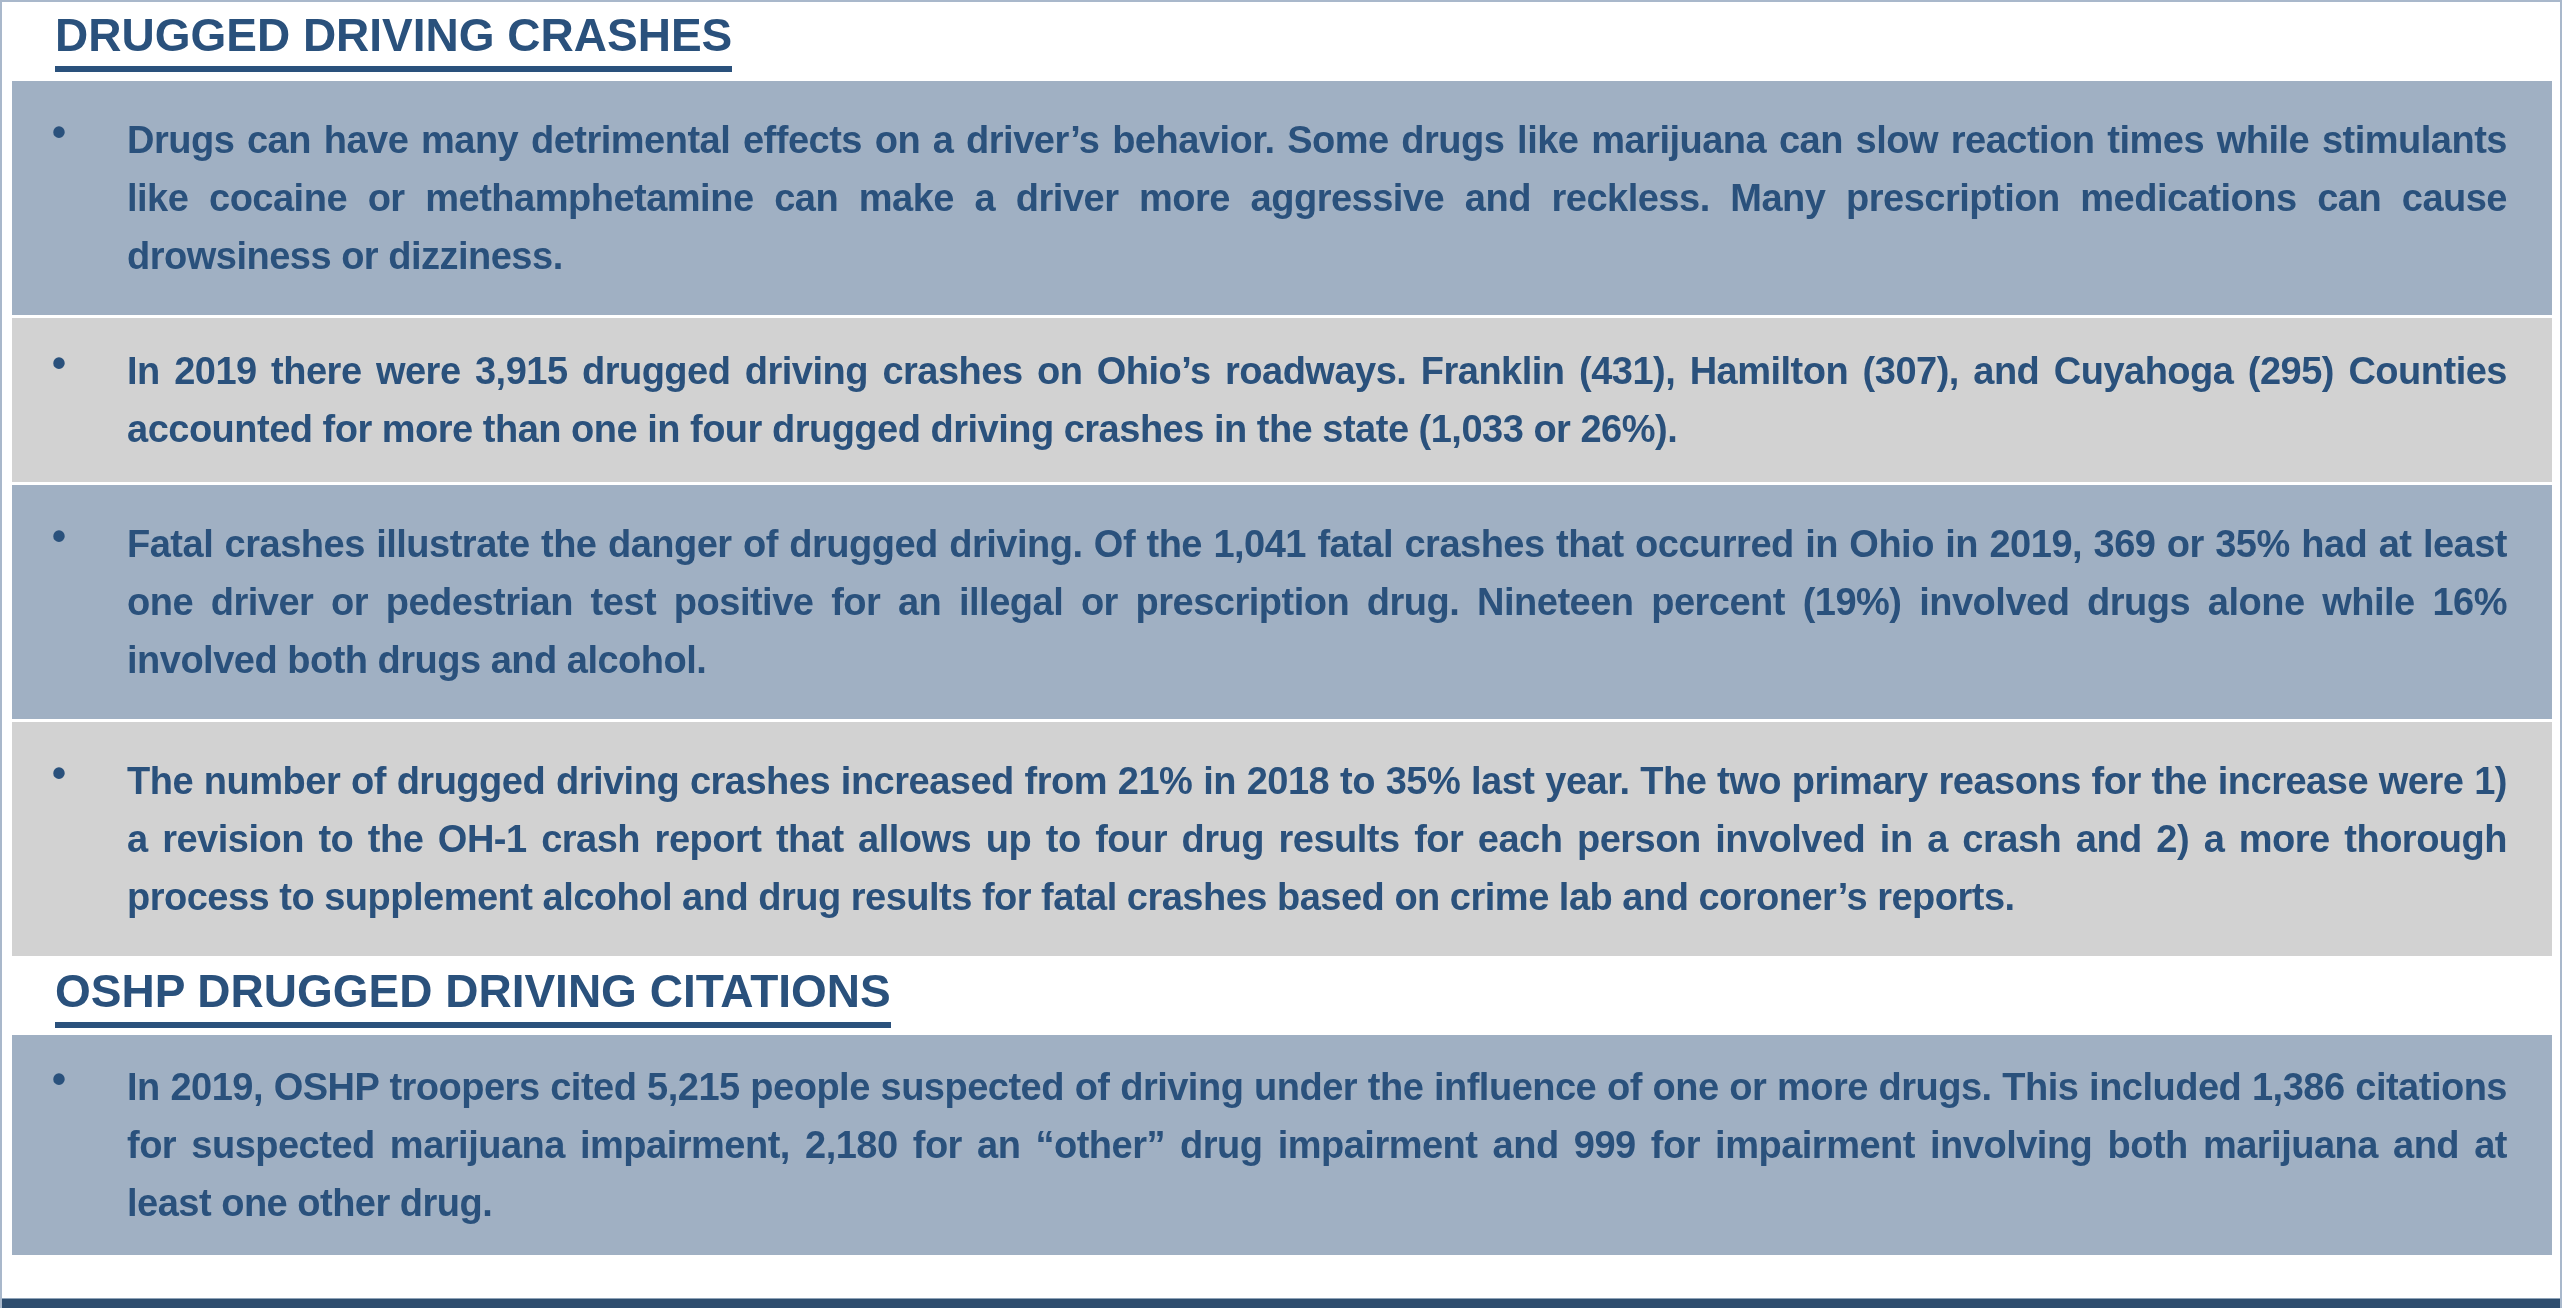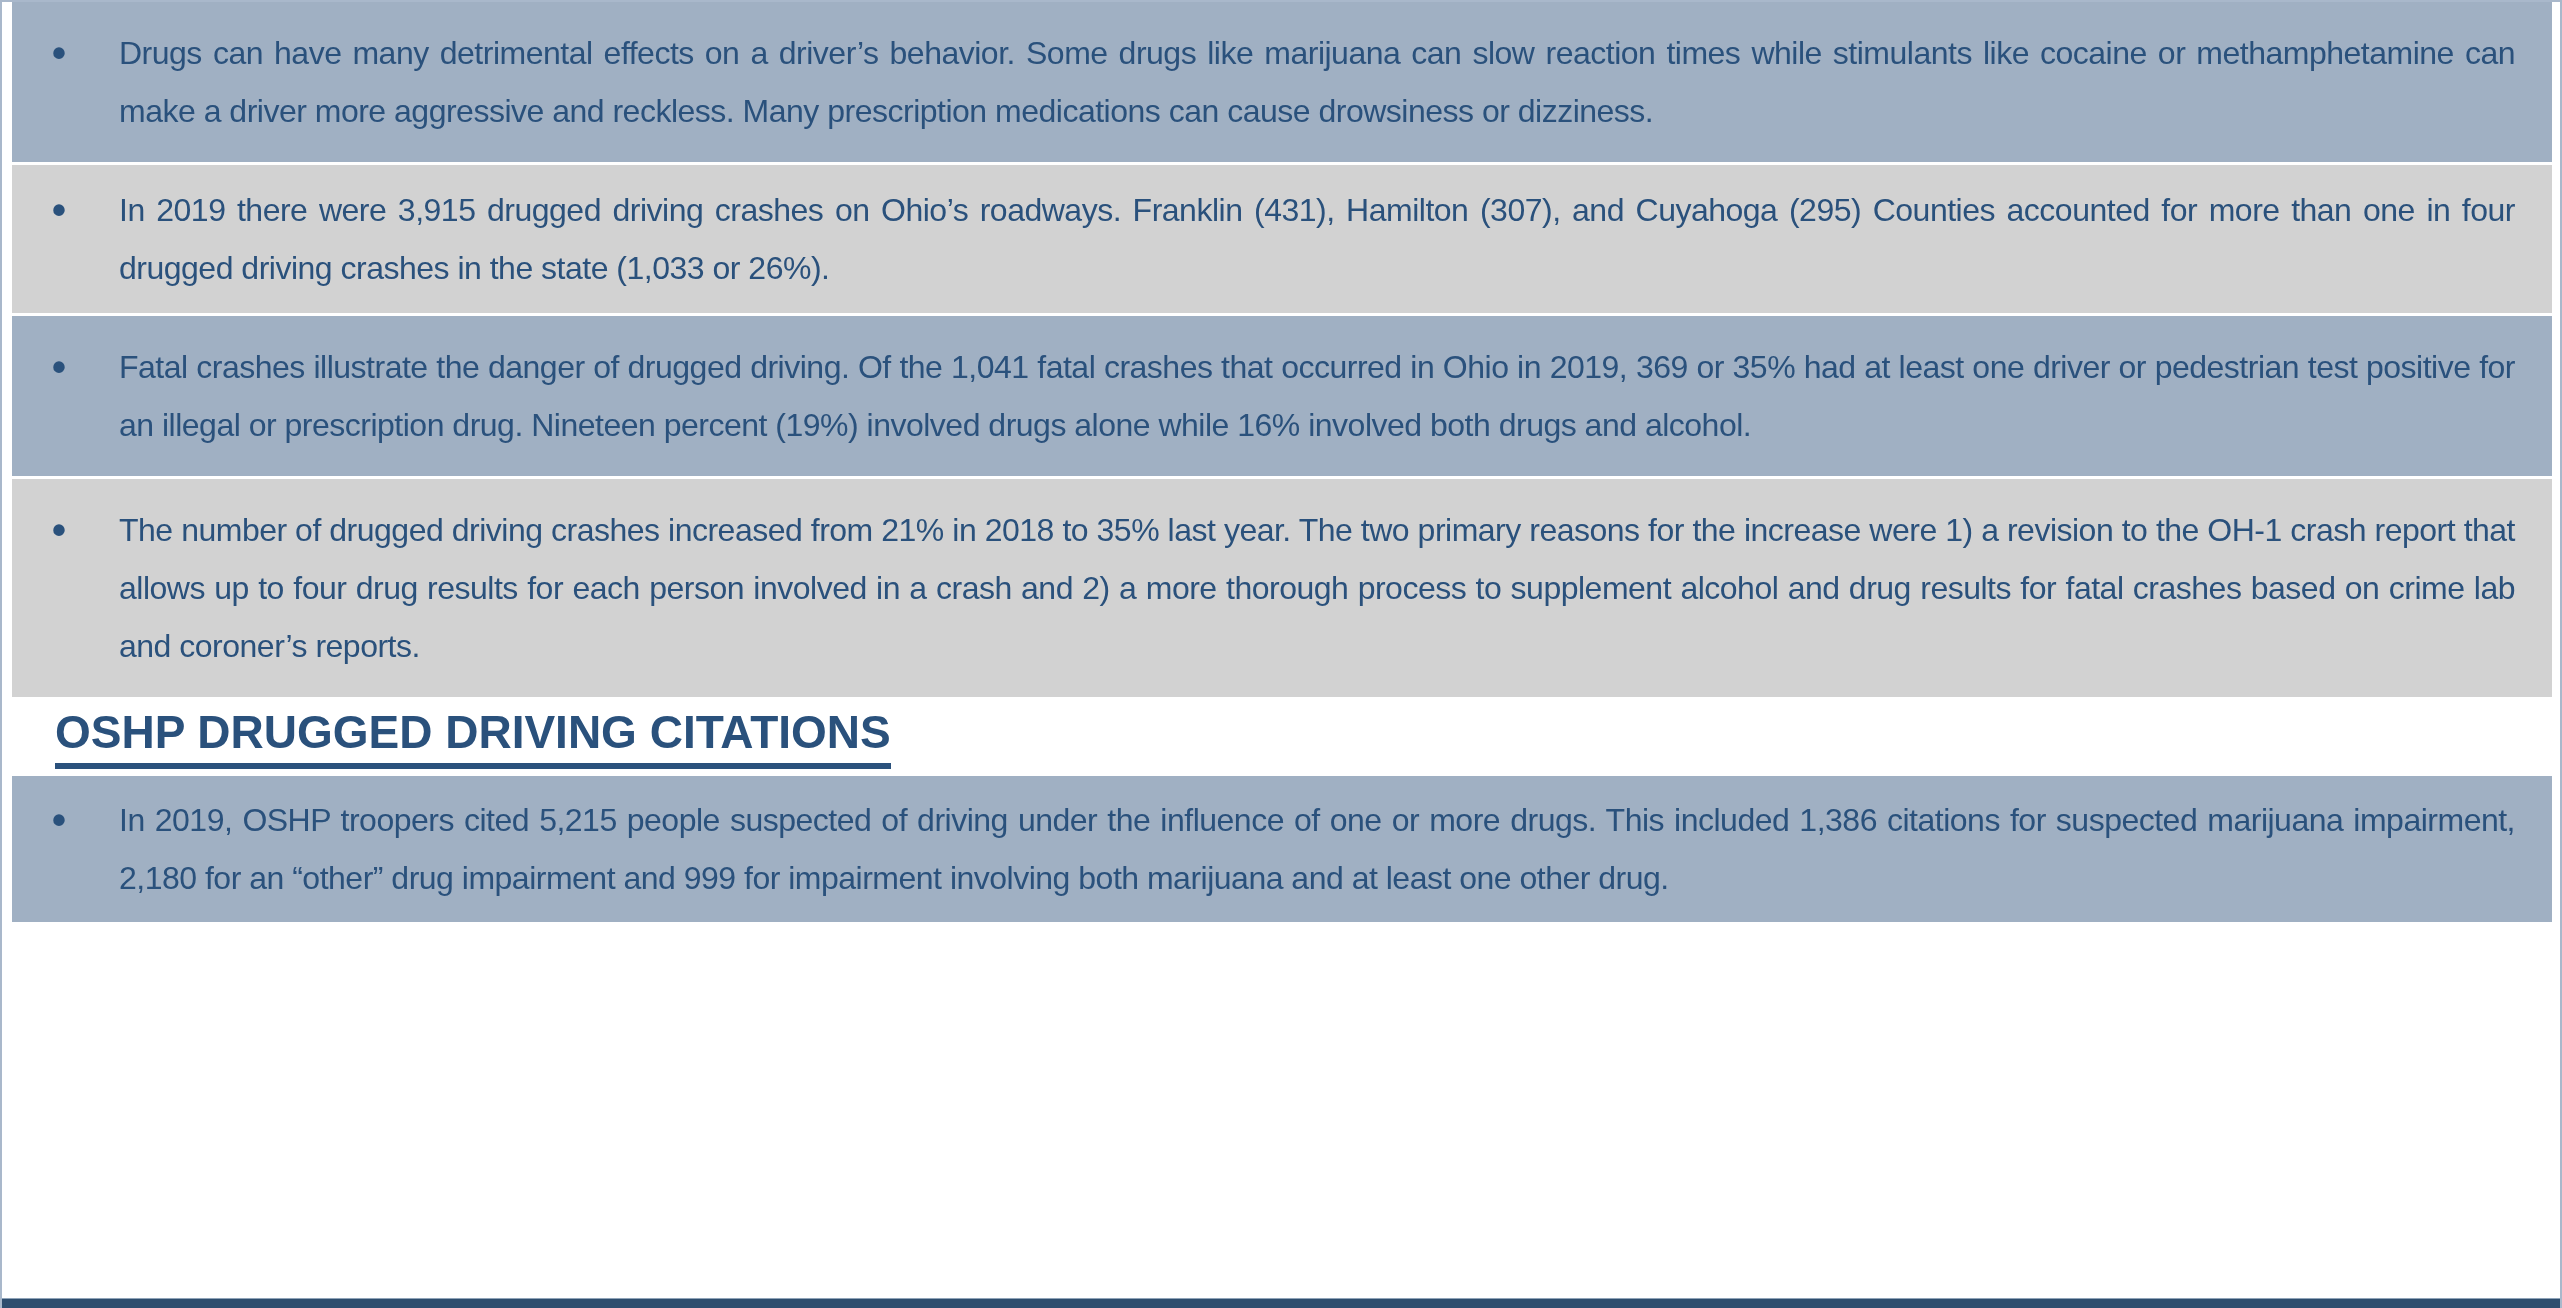--- a/index.html
+++ b/index.html
@@ -50,42 +50,45 @@
     box-sizing:border-box;
     padding-left:40px;
     font-size:40px;
     line-height:58px;
     color:var(--text-navy);
     font-weight:bold;
     user-select:none;
   }
   .btext{
     flex:1 1 auto;
-    margin:0;
+    margin:8px;
     padding-right:37px;
-    font-size:32px;
-    font-weight:normal;
+    font-size:38px;
+    font-weight:bold;
     color:var(--text-navy);
     line-height:58px;
     text-align:justify;
     letter-spacing:-0.5px;
   }
   .bottom-bar{
     position:absolute;
     left:0;right:0;bottom:0;
     height:9px;
     background:var(--bottom-bar);
     border-top:1px solid #8fa3b8;
   }
 </style>
 </head>
 <body>
 
 <div class="page">
 
+  <div class="heading">
+    <span class="hline">DRUGGED DRIVING CRASHES</span>
+  </div>
 
   <div class="panel blue">
     <div class="bullet">
       <span class="marker">•</span>
       <p class="btext">Drugs can have many detrimental effects on a driver’s behavior. Some drugs like marijuana can slow reaction times while stimulants like cocaine or methamphetamine can make a driver more aggressive and reckless. Many prescription medications can cause drowsiness or dizziness.</p>
     </div>
   </div>
 
   <div class="panel gray s2">
     <div class="bullet">

